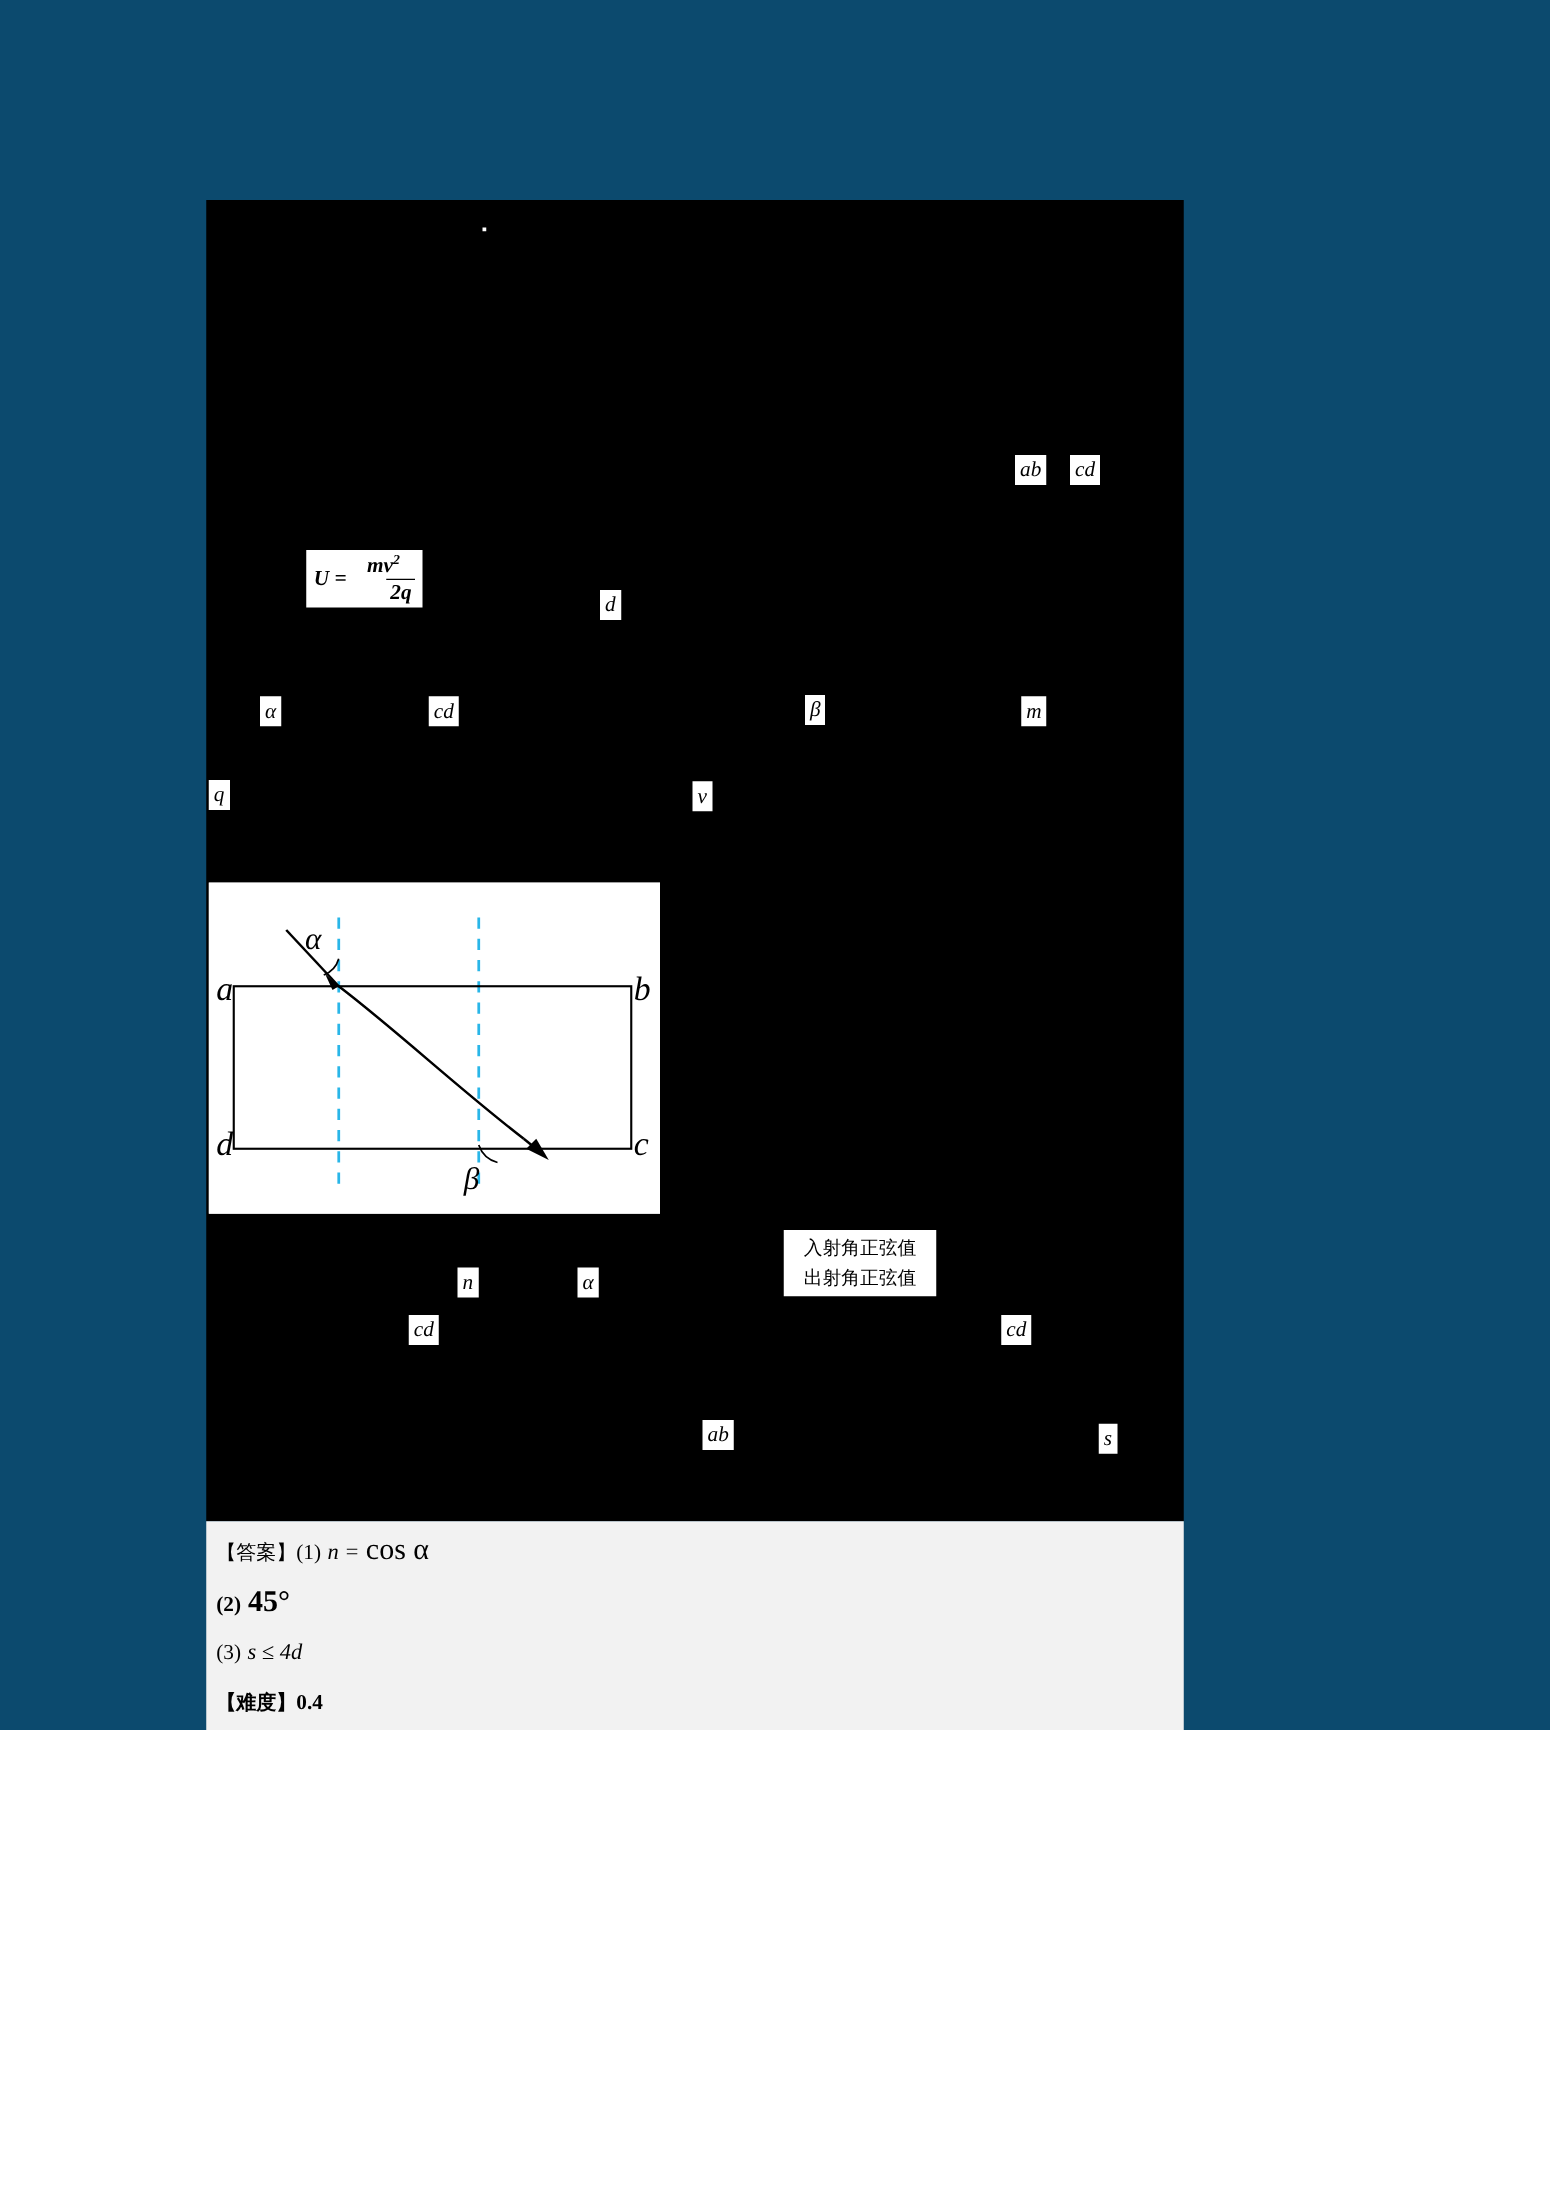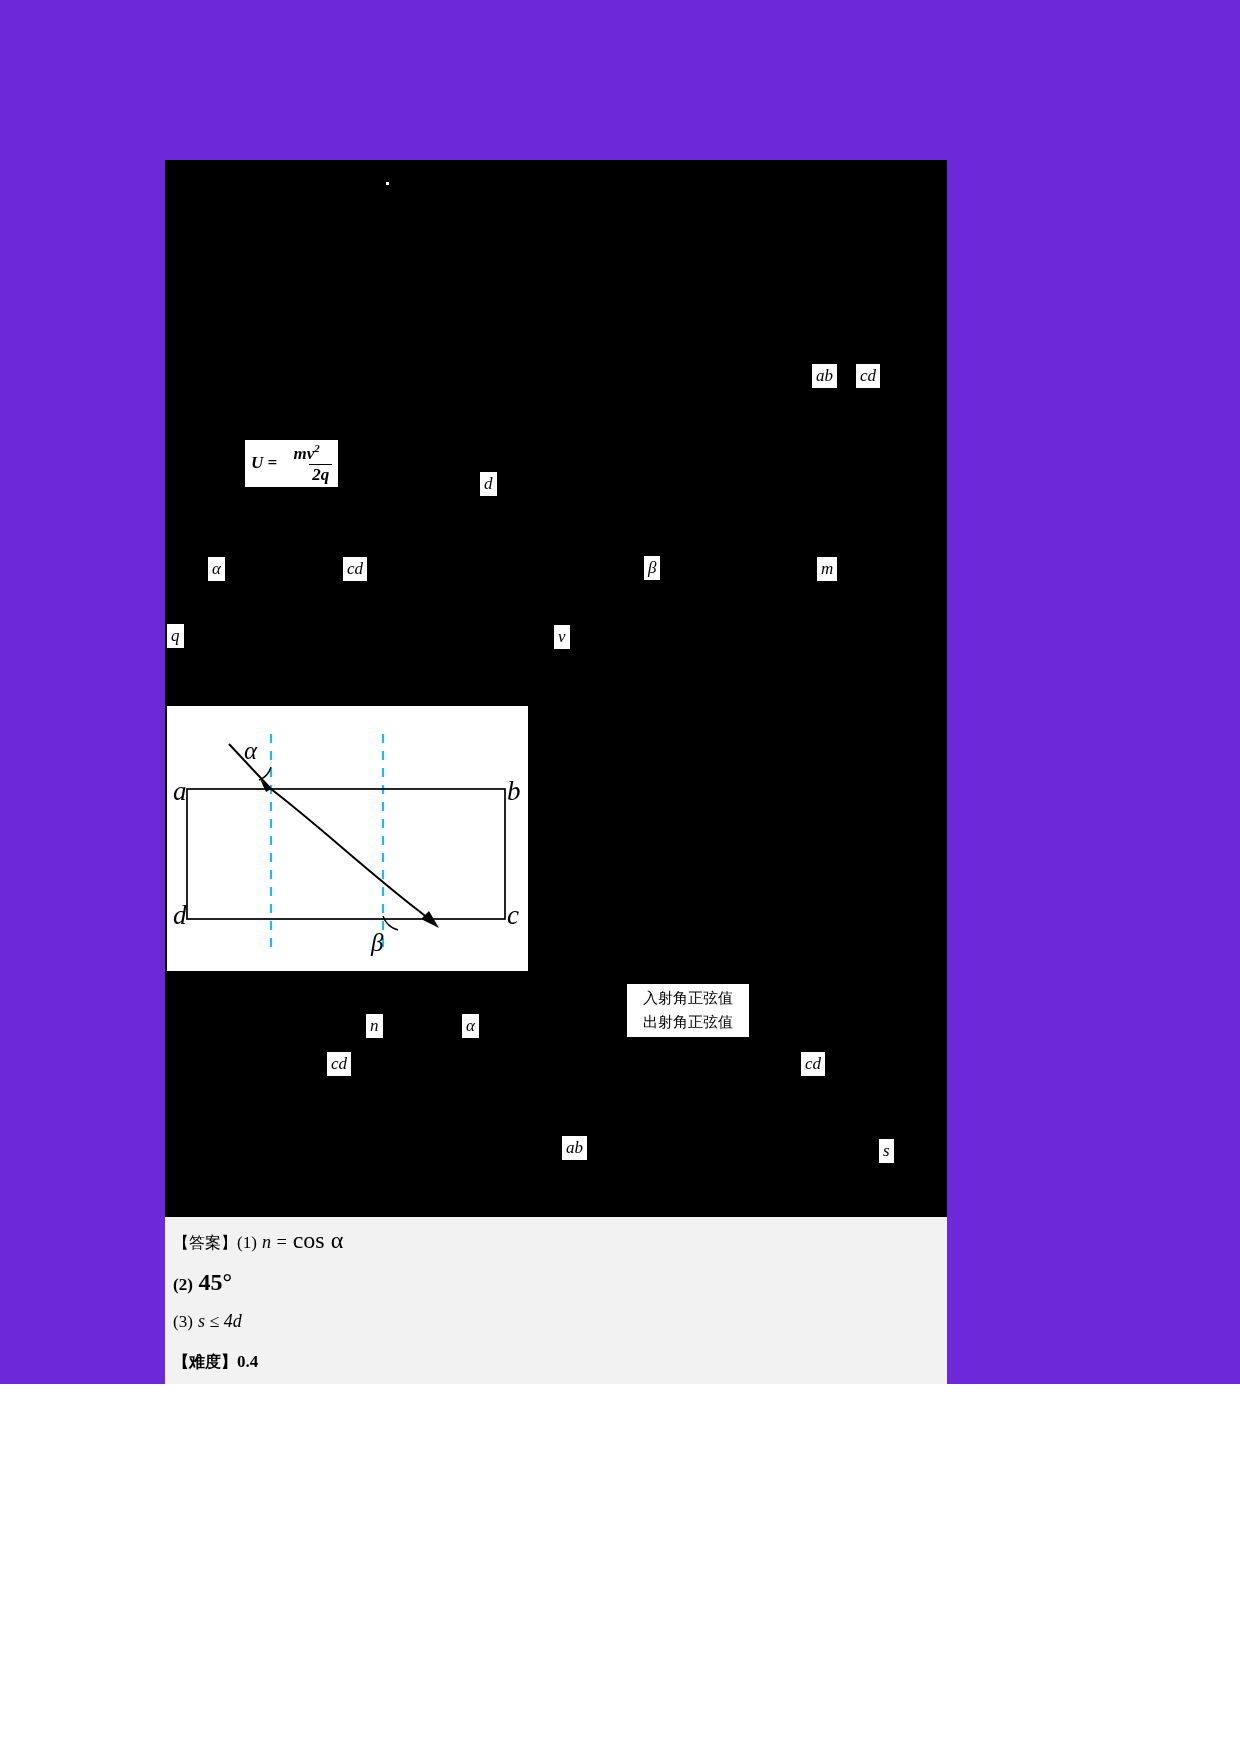--- a/index.html
+++ b/index.html
@@ -11,21 +11,21 @@
     width: 1240px;
     height: 1754px;
     position: relative;
     font-family: "Liberation Serif", serif;
   }
   #page {
     position: absolute;
     left: 0; top: 0;
     width: 1240px;
     height: 1384px;
-    background: #6d28d9;
+    background: #0c4a6e;
     overflow: hidden;
   }
   
   .redact-block {
     position: absolute;
     background: #000000;
   }
   #redact-main {
     left: 165px;
     top: 160px;

